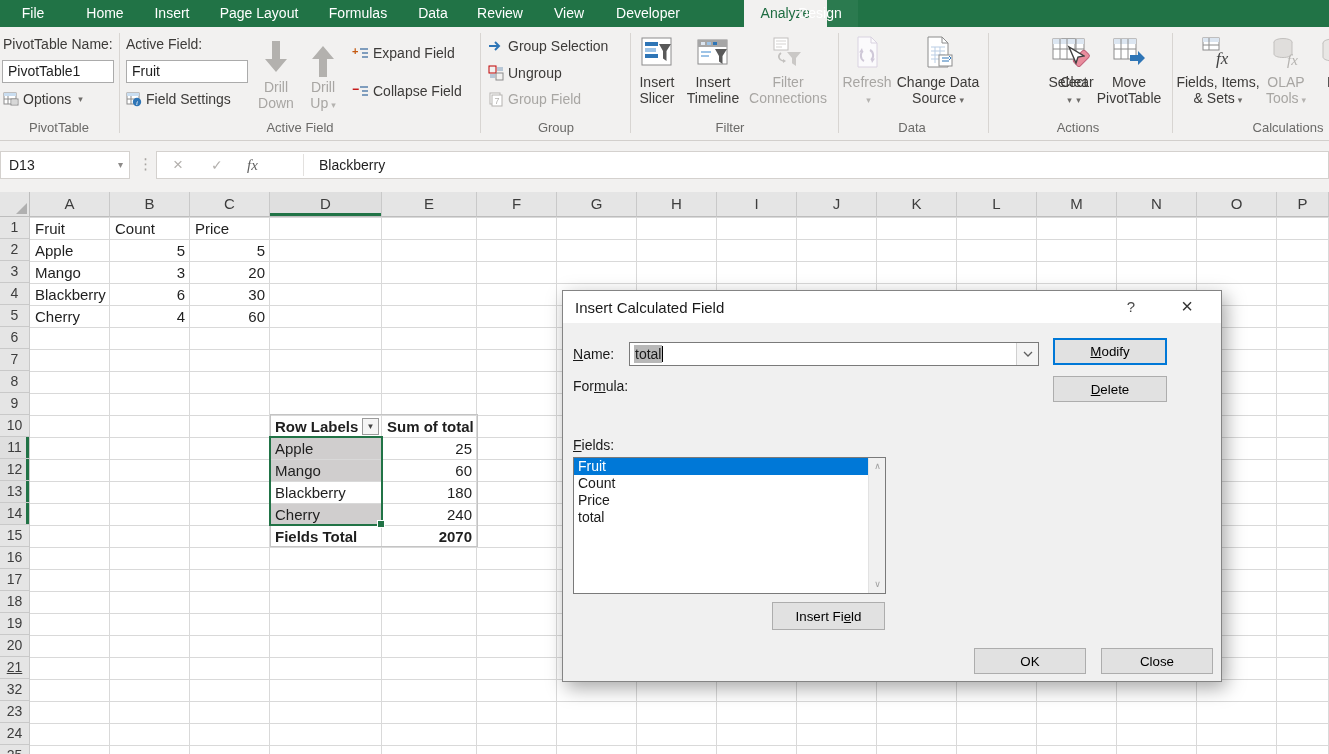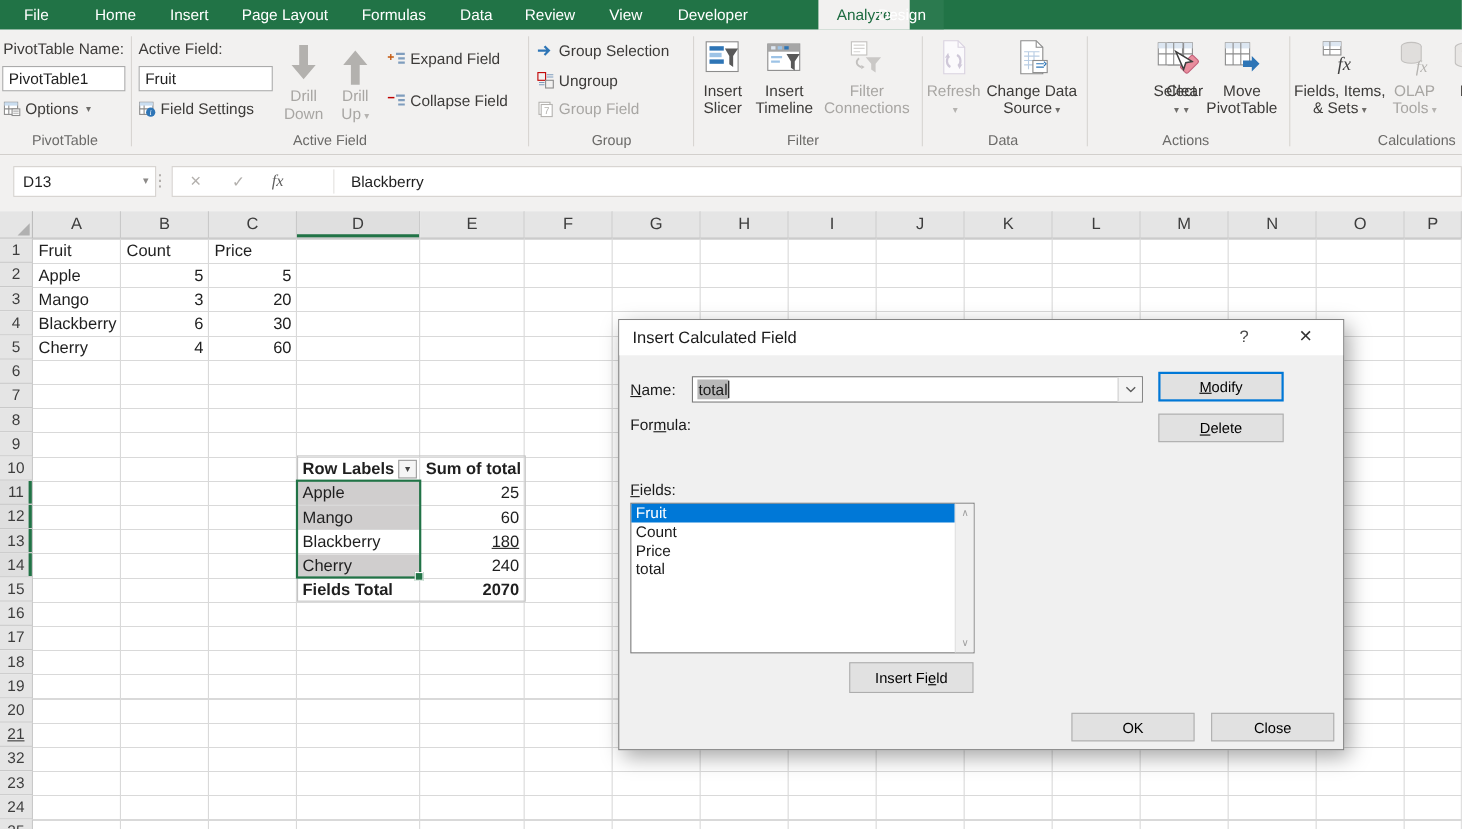--- a/index.html
+++ b/index.html
@@ -27,21 +27,21 @@
   .car.d { color:#b5b3b0; }
   .bigbtn { position:absolute; top:6px; height:96px; text-align:center; cursor:default; }
   .bigbtn svg { display:block; margin:2px auto 0; }
   .bl1 { margin-top:6px; font-size:14px; line-height:15px; white-space:nowrap; }
   .bl2 { font-size:14px; line-height:16px; white-space:nowrap; }
   .drill { position:absolute; top:6px; text-align:center; }
   .drill .dl { font-size:14px; line-height:16px; }
 
   
   .fbar { position:absolute; left:0; top:141px; width:1329px; height:51px; background:#f2f1f0; }
-  .namebox { position:absolute; left:0; top:10px; width:130px; height:28px; background:#fff; border:1px solid #d4d1ce; font-size:14px; color:#1f1f1f; line-height:26px; padding-left:8px;margin-left:12px; }
+  .namebox { position:absolute; left:0; top:10px; width:130px; height:28px; background:#fff; border:1px solid #d4d1ce; font-size:14px; color:#1f1f1f; line-height:26px; padding-left:8px; }
   .nb-car { position:absolute; right:6px; top:0; color:#8c8a88; font-size:10px; }
   .fdots { position:absolute; left:138px; top:14px; color:#a8a5a2; font-size:15px; }
   .fxstrip { position:absolute; left:156px; top:10px; width:1173px; height:28px; background:#fff; border:1px solid #d4d1ce; }
   .fxglyph { position:absolute; top:0; height:26px; line-height:26px; color:#b3b0ad; }
   .fxdiv { position:absolute; left:146px; top:2px; width:1px; height:22px; background:#e3e1df; }
   .fvalue { position:absolute; left:162px; top:0; height:26px; line-height:26px; font-size:14px; color:#1f1f1f; }
 
   
   .sheet { position:absolute; left:0; top:192px; width:1329px; height:562px; background:#fff; }
   .corner { position:absolute; left:0; top:0; width:30px; height:25px; background:#e5e5e5; border-right:1px solid #bdbdbd; border-bottom:1px solid #bdbdbd; }
@@ -405,21 +405,21 @@
       <div class="cell r" style="left: 111px; top: 114px; width: 79px; height: 21px;">4</div>
       <div class="cell r" style="left: 191px; top: 114px; width: 79px; height: 21px;">60</div>
       <div class="cell b" style="left: 271px; top: 224px; width: 111px; height: 21px;">Row Labels</div>
       <div class="ddbtn" style="left: 362px; top: 226px;">▼</div>
       <div class="cell b" style="left: 383px; top: 224px; width: 94px; height: 21px;">Sum of total</div>
       <div class="cell selbg" style="left: 271px; top: 246px; width: 111px; height: 21px;">Apple</div>
       <div class="cell r" style="left: 383px; top: 246px; width: 94px; height: 21px;">25</div>
       <div class="cell selbg" style="left: 271px; top: 268px; width: 111px; height: 21px;">Mango</div>
       <div class="cell r" style="left: 383px; top: 268px; width: 94px; height: 21px;">60</div>
       <div class="cell" style="left: 271px; top: 290px; width: 111px; height: 21px;">Blackberry</div>
-      <div class="cell r" style="left: 383px; top: 290px; width: 94px; height: 21px; text-decoration: underline;">180</div>
+      <div class="cell r" style="left: 383px; top: 290px; width: 94px; height: 21px;">180</div>
       <div class="cell selbg" style="left: 271px; top: 312px; width: 111px; height: 21px;">Cherry</div>
       <div class="cell r" style="left: 383px; top: 312px; width: 94px; height: 21px;">240</div>
       <div class="cell b" style="left: 271px; top: 334px; width: 111px; height: 21px;">Fields Total</div>
       <div class="cell r b" style="left: 383px; top: 334px; width: 94px; height: 21px;">2070</div>
       <div class="selbox" style="left: 269px; top: 244px; width: 114px; height: 90px;"></div>
     </div>
 
   <div class="dialog">
     <div class="dlg-title">
       <div class="dlg-title-text">Insert Calculated Field</div>

